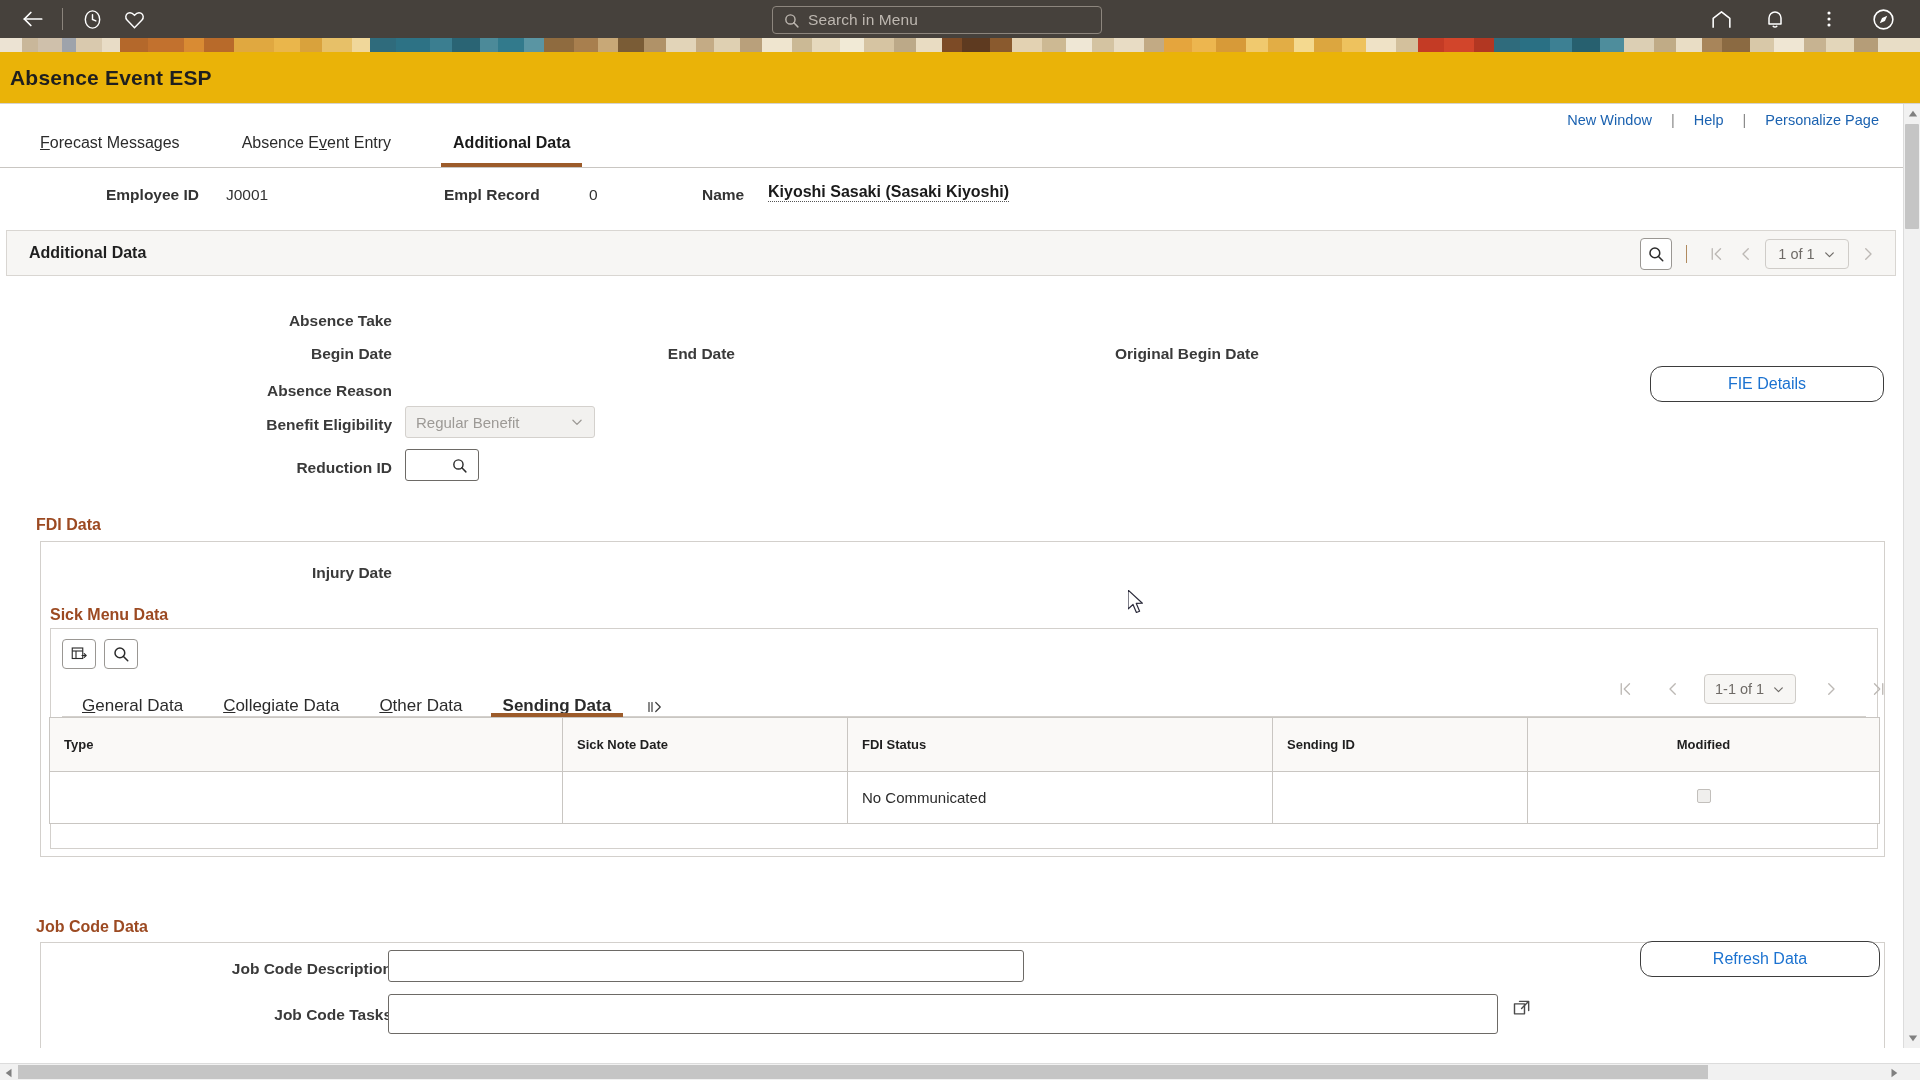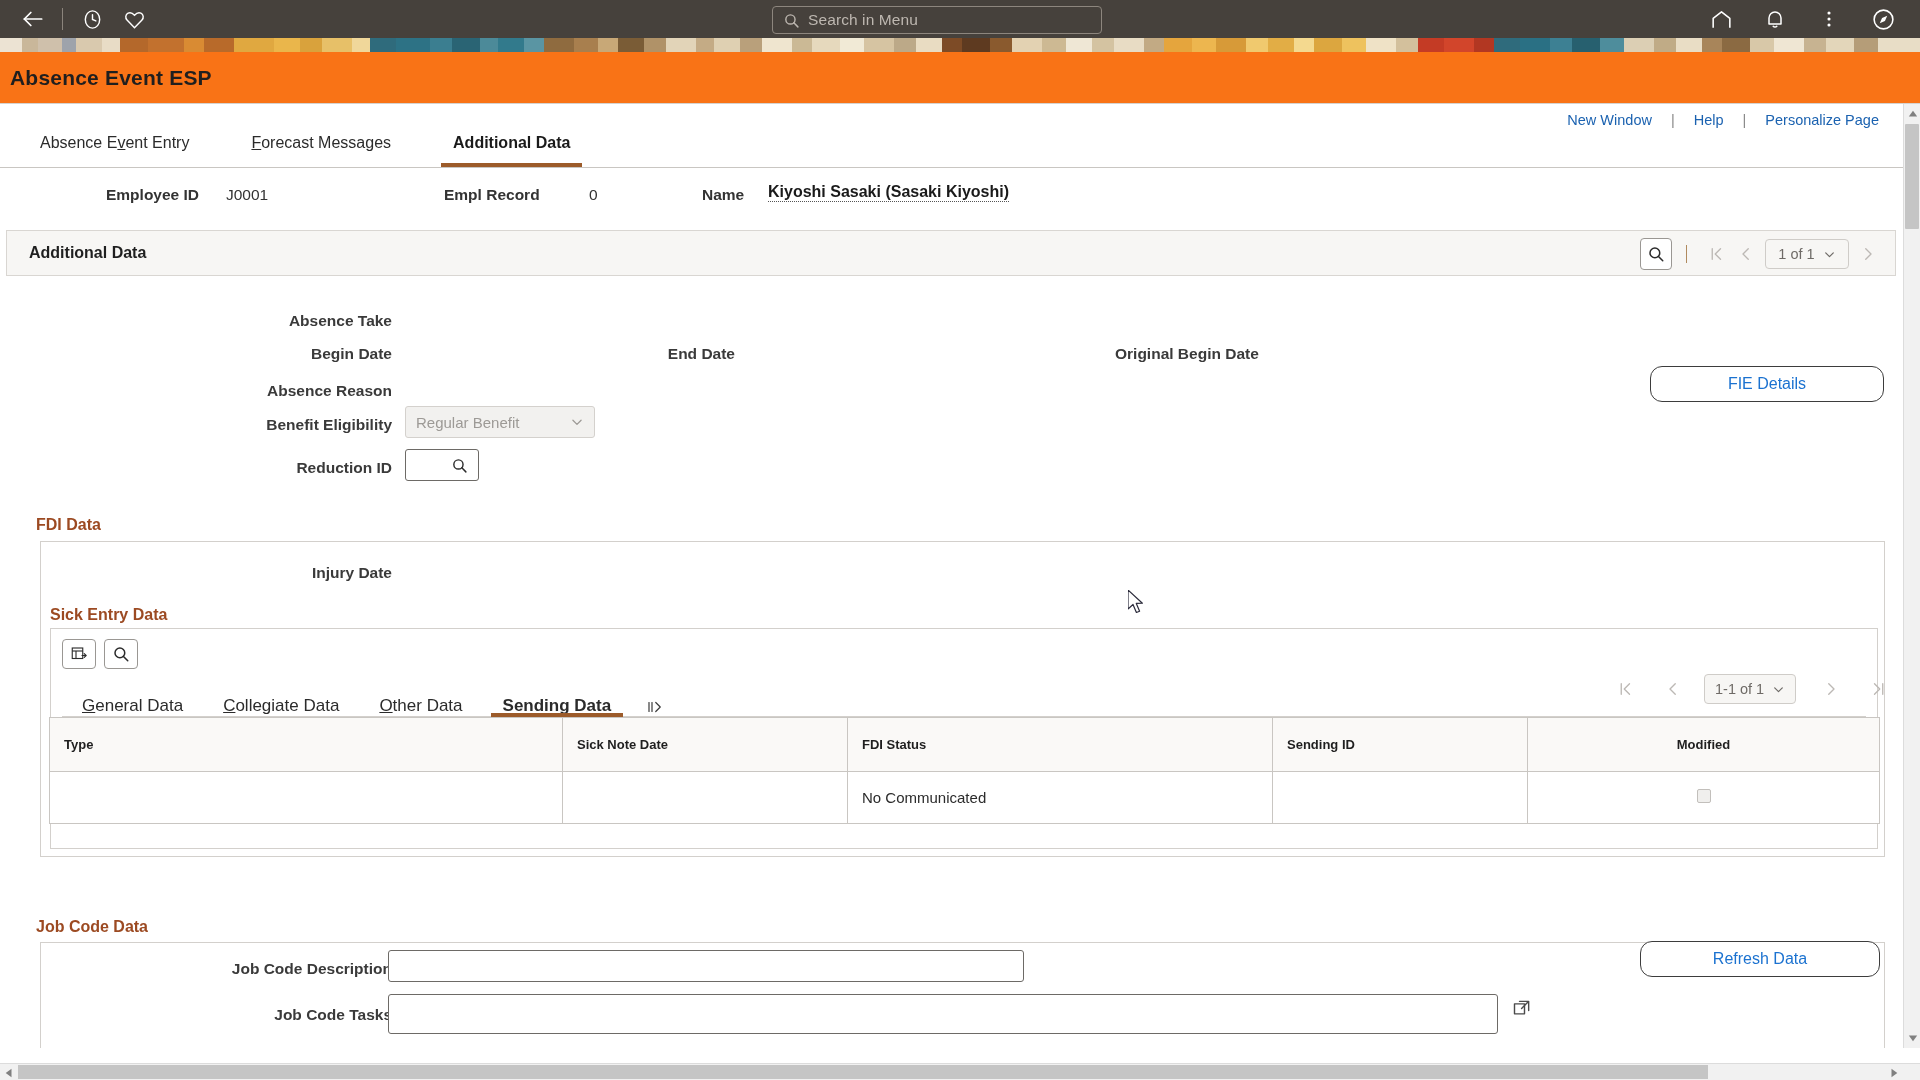--- a/index.html
+++ b/index.html
@@ -53,21 +53,21 @@
     background: #d9c4a3;
   }
   .strip i {
     position: absolute; top: 0; height: 14px; display: block;
   }
 
   
   .page-title-bar {
     position: absolute; top: 52px; left: 0;
     width: 1920px; height: 52px;
-    background: #f97316;
+    background: #eab308;
     display: flex; align-items: center;
     border-bottom: 1px solid #d6d3cf;
   }
   .page-title {
     font-size: 21px; font-weight: bold; color: #1f1f1f;
     padding-left: 10px; letter-spacing: .2px;
   }
 
   
   .content {
@@ -416,24 +416,24 @@
   <div class="toplinks">
     <a>New Window</a>
     <span class="pipe">|</span>
     <a>Help</a>
     <span class="pipe">|</span>
     <a>Personalize Page</a>
   </div>
 
   <div class="tabs">
     <div class="tab">
+      <span><span class="ak">F</span>orecast Messages</span>
+    </div>
+    <div class="tab">
       <span>Absence E<span class="ak">v</span>ent Entry</span>
-    </div>
-    <div class="tab">
-      <span><span class="ak">F</span>orecast Messages</span>
     </div>
     <div class="tab active">
       <span>Additional Data</span>
     </div>
   </div>
 
   <div class="emprow">
     <span class="lbl" style="left:106px; top:14px;">Employee ID</span>
     <span class="val" style="left:226px; top:14px;">J0001</span>
 
@@ -507,21 +507,21 @@
 
     <div class="ghostbtn" style="left:1650px; top:90px; width:234px;">
       <span>FIE Details</span>
     </div>
 
     <span class="subhead" style="left:36px; top:240px;">FDI Data</span>
     <div class="panel" style="left:40px; top:265px; width:1845px; height:316px;"></div>
 
     <span class="flabel" style="left:120px; top:288px; width:272px;">Injury Date</span>
 
-    <span class="subhead" style="left:50px; top:330px;">Sick Entry Data</span>
+    <span class="subhead" style="left:50px; top:330px;">Sick Menu Data</span>
 
     <div class="panel" style="left:50px; top:352px; width:1828px; height:221px;"></div>
 
     <div class="gridtools" style="left:62px; top:363px;">
       <div class="gtbtn">
         <svg width="18" height="18" viewBox="0 0 24 24" fill="none" stroke="#2b2b2b" stroke-width="1.5">
             <rect x="3" y="4" width="14" height="14"></rect>
             <line x1="3" y1="8" x2="17" y2="8"></line>
             <line x1="8" y1="8" x2="8" y2="18"></line>
             <polyline points="16,14 21,14" stroke-linecap="round"></polyline>

